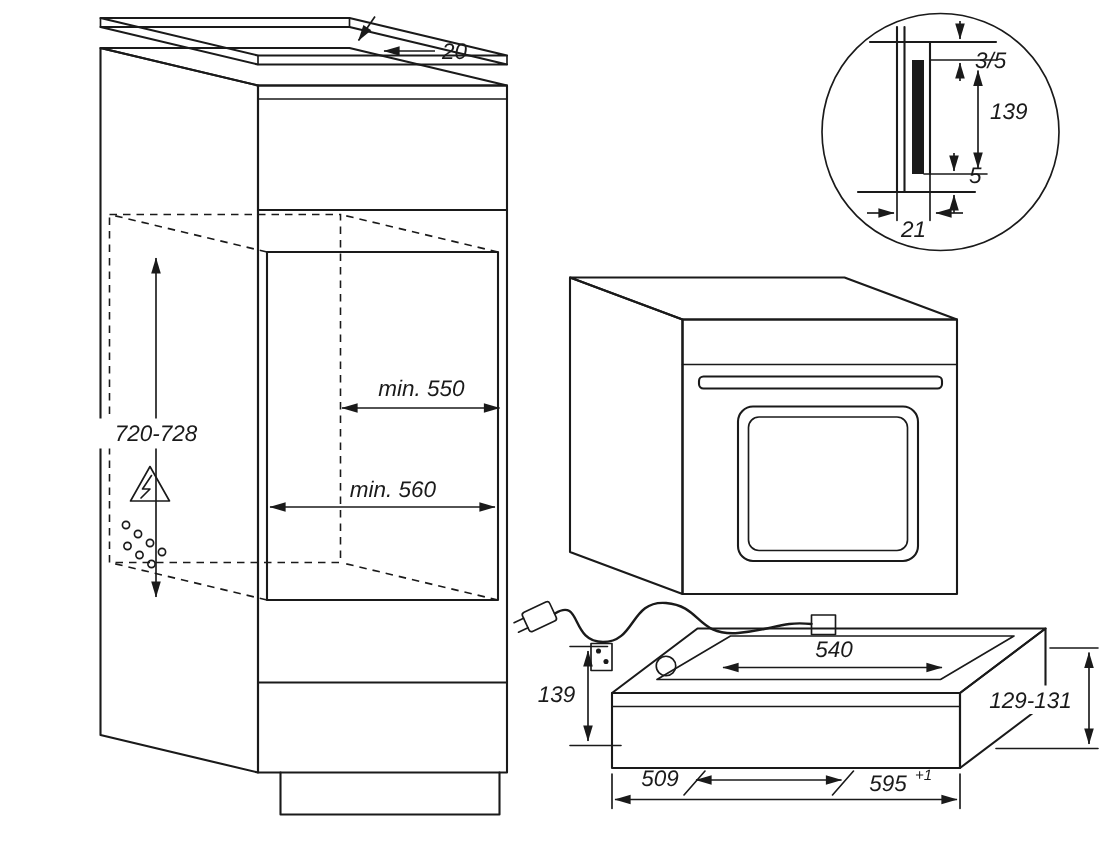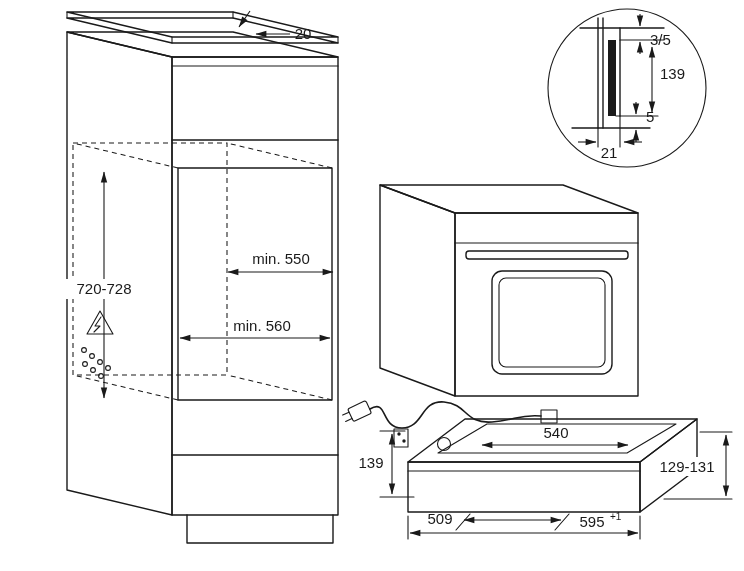--- a/index.html
+++ b/index.html
@@ -1,17 +1,17 @@
 <!DOCTYPE html>
 <html style="--line: #1a1a1a; --bg: #ffffff;"><head>
 <meta charset="utf-8">
 <style>
   :root { --line:#1a1a1a; --bg:#ffffff; }
   html,body { margin:0; padding:0; background:var(--bg); }
-  .stage { width:744px; height:571px; position:relative; background:var(--bg); overflow:hidden; }
+  .stage { width:744px; height:571px; position:relative; background:var(--bg); overflow:hidden;font-style:italic; }
   svg { display:block; }
   .ln   { stroke:var(--line); fill:none; stroke-width:1.4; stroke-linecap:round; stroke-linejoin:round; }
   .thin { stroke-width:1.1; }
   .dash { stroke:var(--line); fill:none; stroke-width:1.05; stroke-dasharray:5 4; }
   .dim  { stroke:var(--line); fill:none; stroke-width:1.1; }
   .blk  { fill:var(--line); stroke:none; }
   .bg   { fill:var(--bg); stroke:none; }
   text  { font-family:"Liberation Sans", sans-serif; font-size:15px; fill:var(--line); }
   .sup  { font-size:10px; }
 </style>

